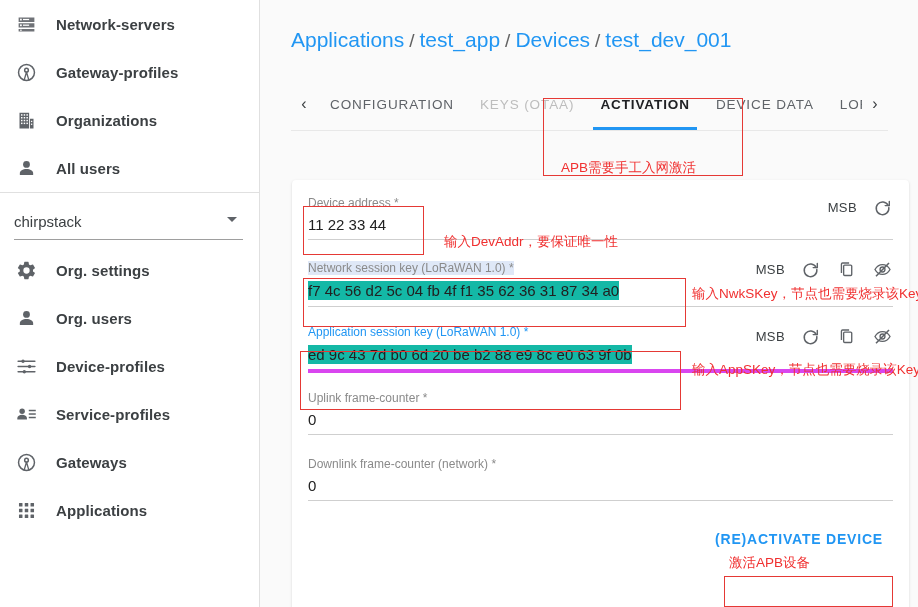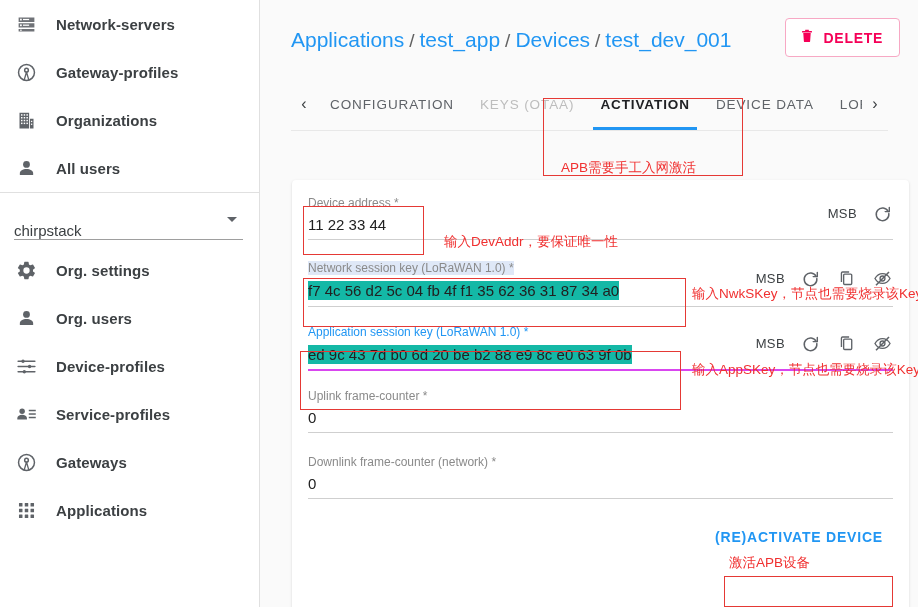--- a/index.html
+++ b/index.html
@@ -64,21 +64,21 @@
   }
   .org-select-wrap {
     padding: 10px 16px 0 14px;
     box-sizing: border-box;
   }
   .org-select {
     position: relative;
     border-bottom: 1px solid #9e9e9e;
     height: 36px;
     display: flex;
-    align-items: flex-end;
+    align-items: center;
     cursor: pointer;
   }
   .org-select-value {
     font-size: 15px;
     color: #3c4043;
   }
   .org-select-arrow {
     position: absolute;
     right: 6px;
     top: 14px;
@@ -199,27 +199,27 @@
     background: #ffffff;
     border-radius: 4px;
     box-shadow: 0 1px 3px rgba(0,0,0,0.13), 0 1px 1px rgba(0,0,0,0.07);
     box-sizing: border-box;
     padding: 16px 16px 0 16px;
     overflow: hidden;
   }
   .field-row {
     position: relative;
     display: flex;
-    align-items: center;
+    align-items: flex-start;
     border-bottom: 1px solid #cfcfcf;
     padding-bottom: 6px;
     margin-bottom: 18px;
     gap: 32px;
   }
-  .field-row.focused { border-bottom: 2px solid #d946ef; padding-bottom: 5px; }
+  .field-row.focused { border-bottom: 4px solid #d946ef; padding-bottom: 5px; }
   .field-main { flex: 1; min-width: 0; }
   .field-label {
     font-size: 12px;
     color: #8a8a8a;
     margin-bottom: 6px;
     white-space: nowrap;
   }
   .field-label.blue { color: #2196f3; }
   .field-label .req { color: #8a8a8a; }
   .field-value {
@@ -446,30 +446,20 @@
 
 
   </nav>
 
   <div id="main">
 
     <div id="topbar">
       <div id="breadcrumb">
         <a>Applications</a><span class="sep">/</span><a>test_app</a><span class="sep">/</span><a>Devices</a><span class="sep">/</span><a>test_dev_001</a>
       </div>
-      <button id="delete-btn">
-        <span>
-          <svg width="16" height="16" viewBox="0 0 24 24" fill="#f50057">
-            <path d="M6.4 7.6h11.2l-0.9 12.1c-0.05 0.8-0.7 1.4-1.5 1.4H8.8c-0.8 0-1.45-0.6-1.5-1.4L6.4 7.6z"></path>
-            <rect x="4.6" y="4.5" width="14.8" height="2.2" rx="0.5"></rect>
-            <rect x="9.2" y="2.5" width="5.6" height="2.1" rx="0.5"></rect>
-          </svg>
-        </span>
-        <span>DELETE</span>
-      </button>
     </div>
 
     <div id="tabs-row">
       <div class="tab-arrow">‹</div>
       <div class="tabs-strip">
         <div class="tab">CONFIGURATION</div>
         <div class="tab disabled">KEYS (OTAA)</div>
         <div class="tab active">ACTIVATION</div>
         <div class="tab">DEVICE DATA</div>
         <div class="tab">LORAW</div>

